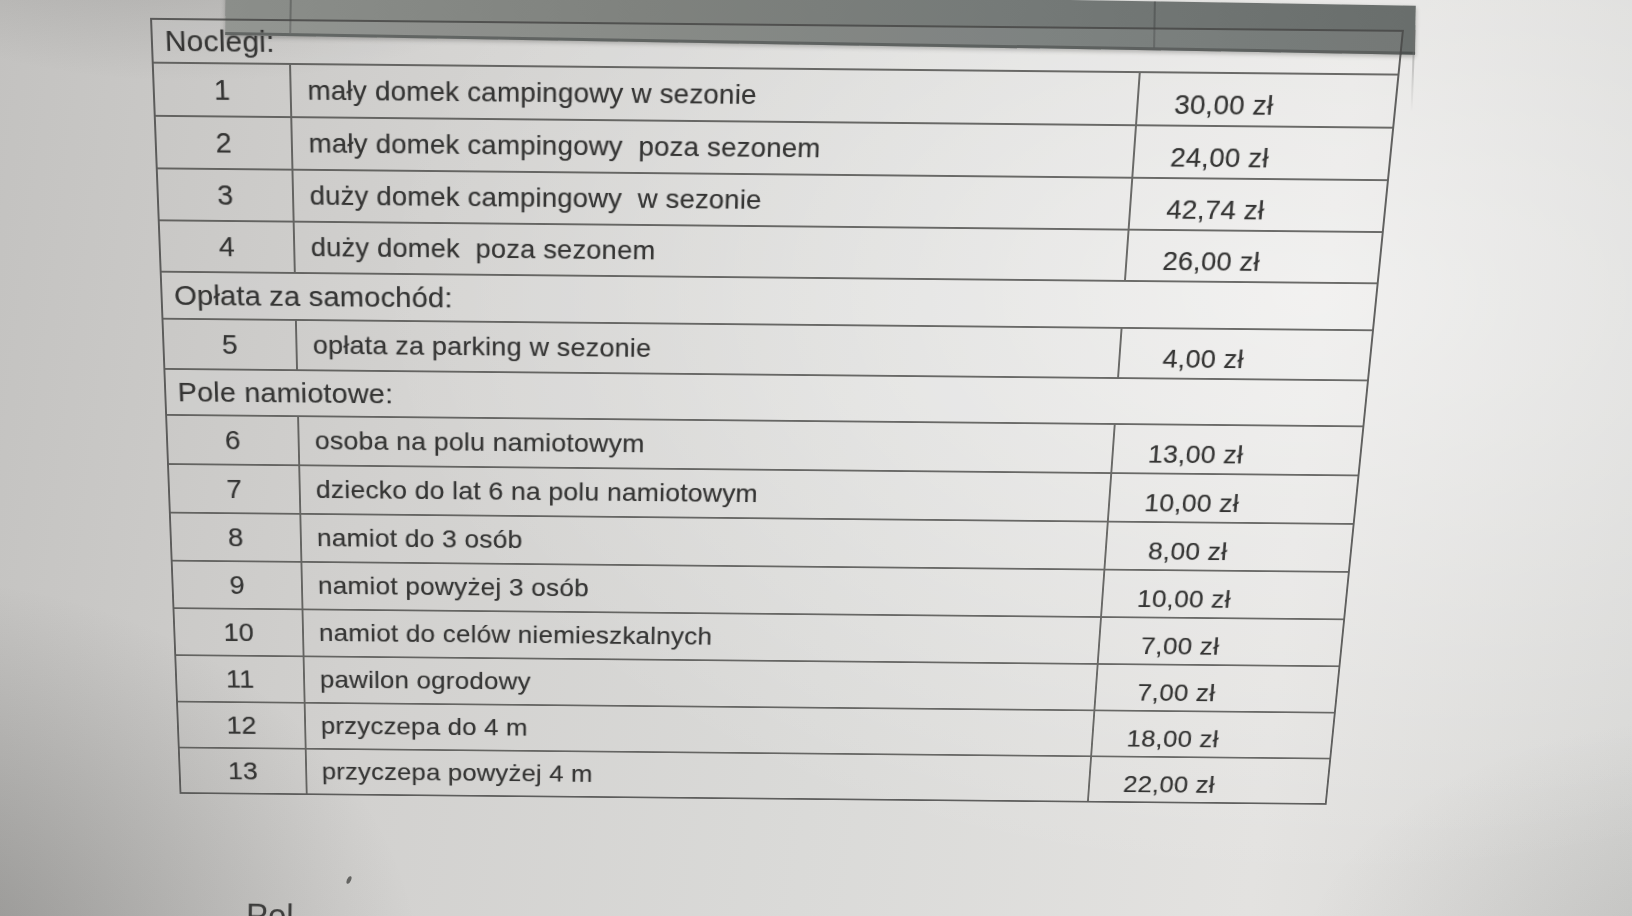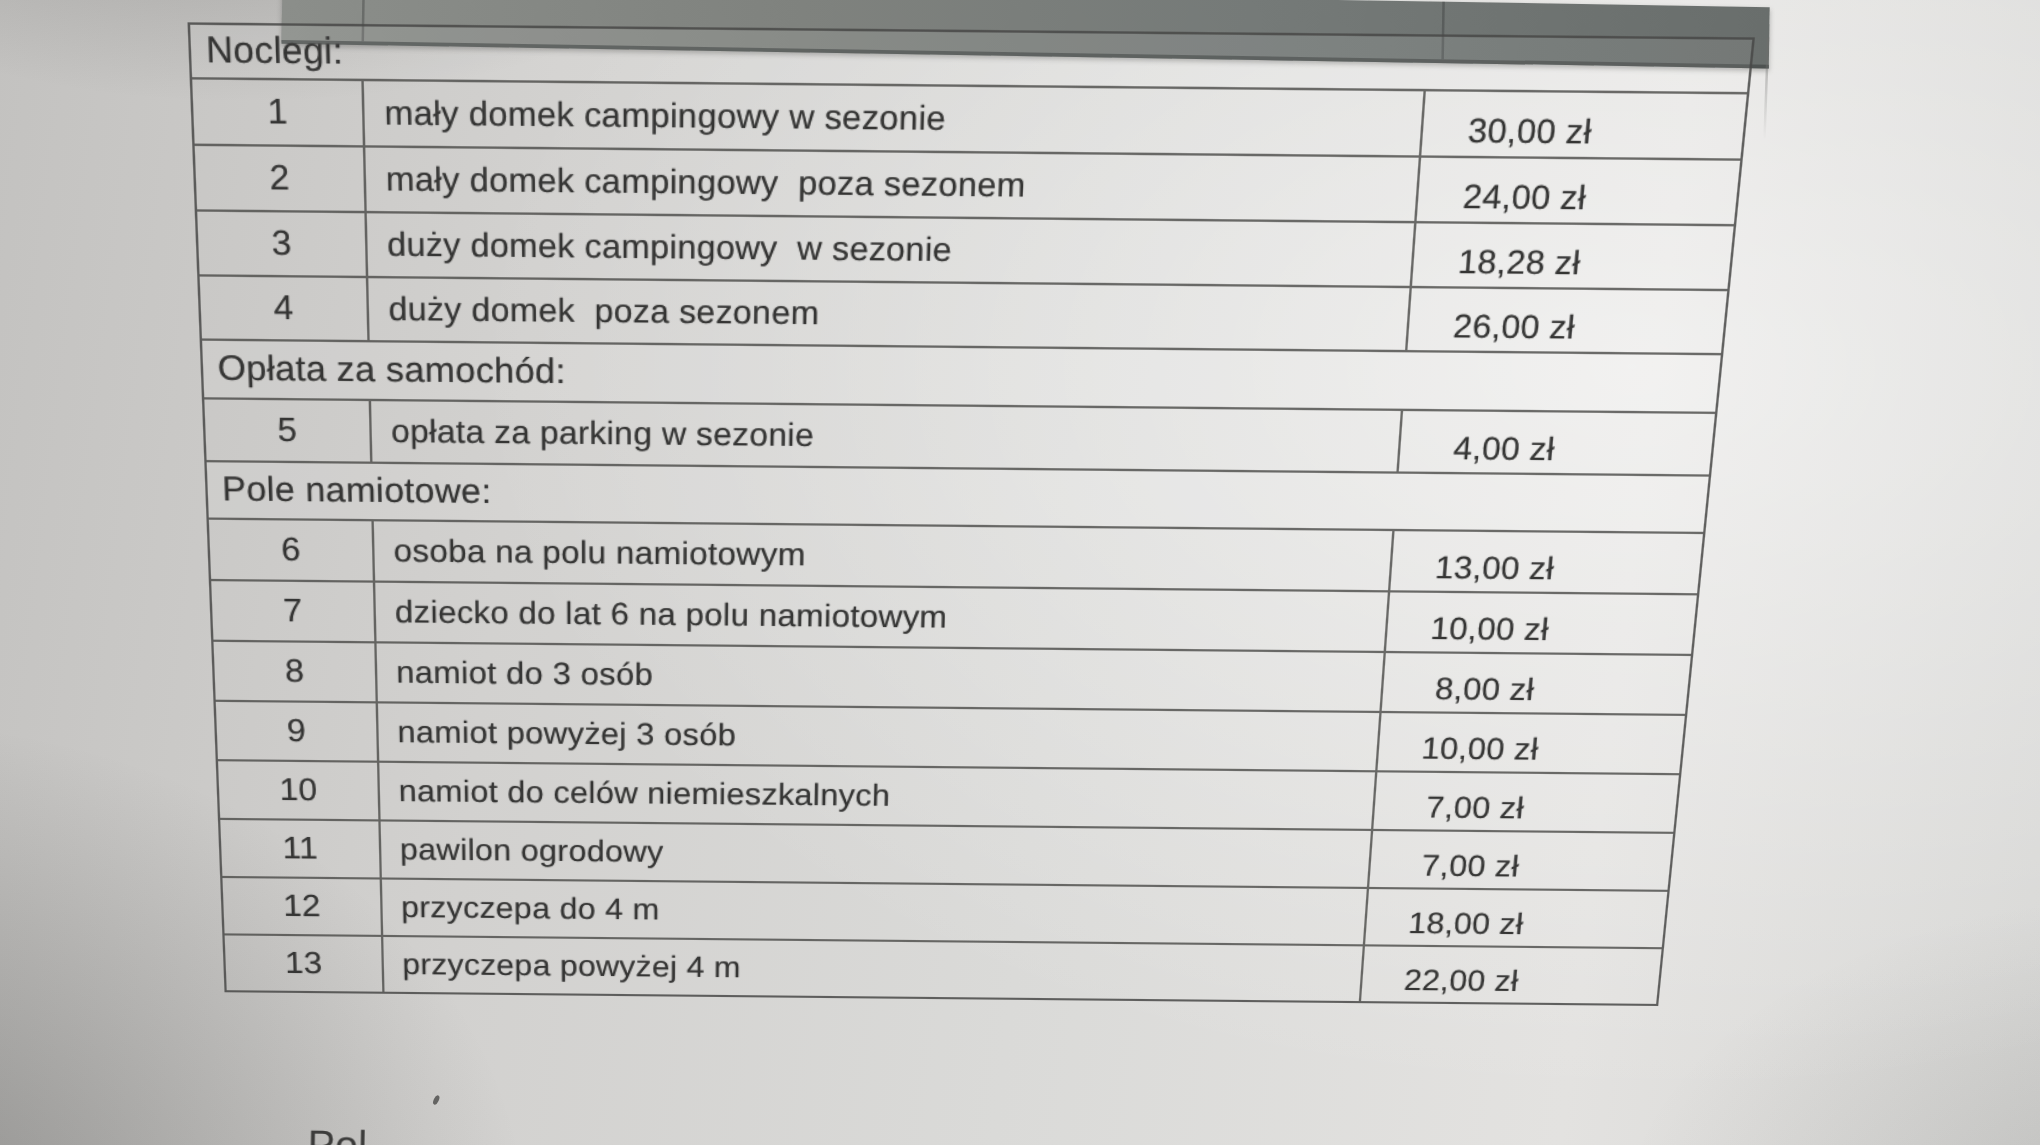--- a/index.html
+++ b/index.html
@@ -147,21 +147,21 @@
     <div class="cell price">30,00 zł</div>
   </div>
   <div class="item-row">
     <div class="cell num">2</div>
     <div class="cell label">mały domek campingowy  poza sezonem</div>
     <div class="cell price">24,00 zł</div>
   </div>
   <div class="item-row">
     <div class="cell num">3</div>
     <div class="cell label">duży domek campingowy  w sezonie</div>
-    <div class="cell price">18,28 zł</div>
+    <div class="cell price">42,74 zł</div>
   </div>
   <div class="item-row">
     <div class="cell num">4</div>
     <div class="cell label">duży domek  poza sezonem</div>
     <div class="cell price">26,00 zł</div>
   </div>
 
   <div class="sec-row mid">
     <span>Opłata za samochód:</span>
   </div>

